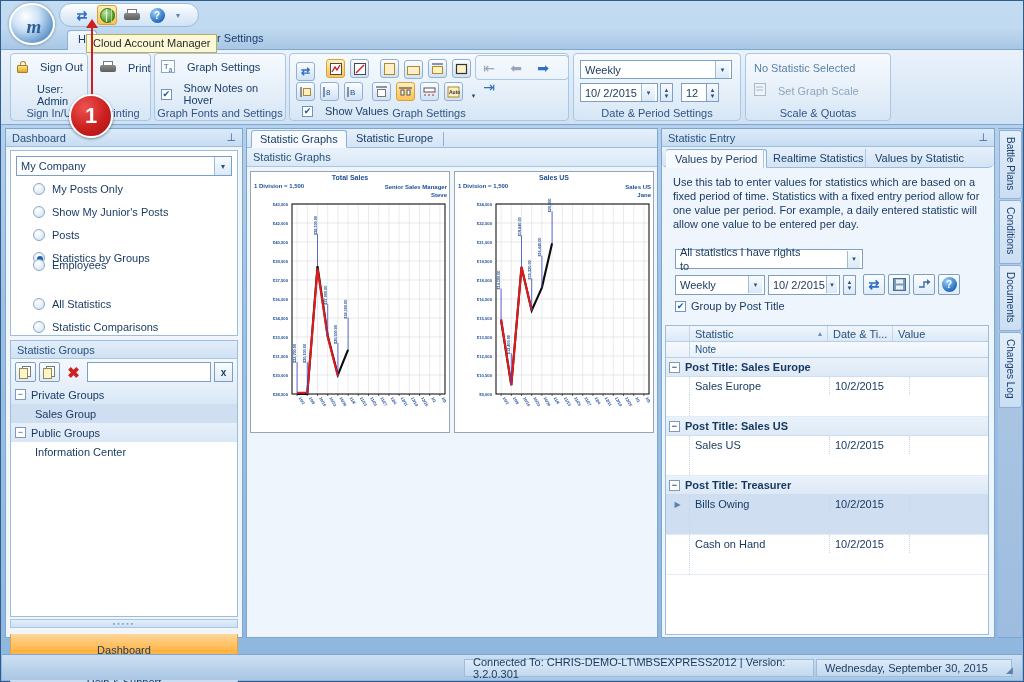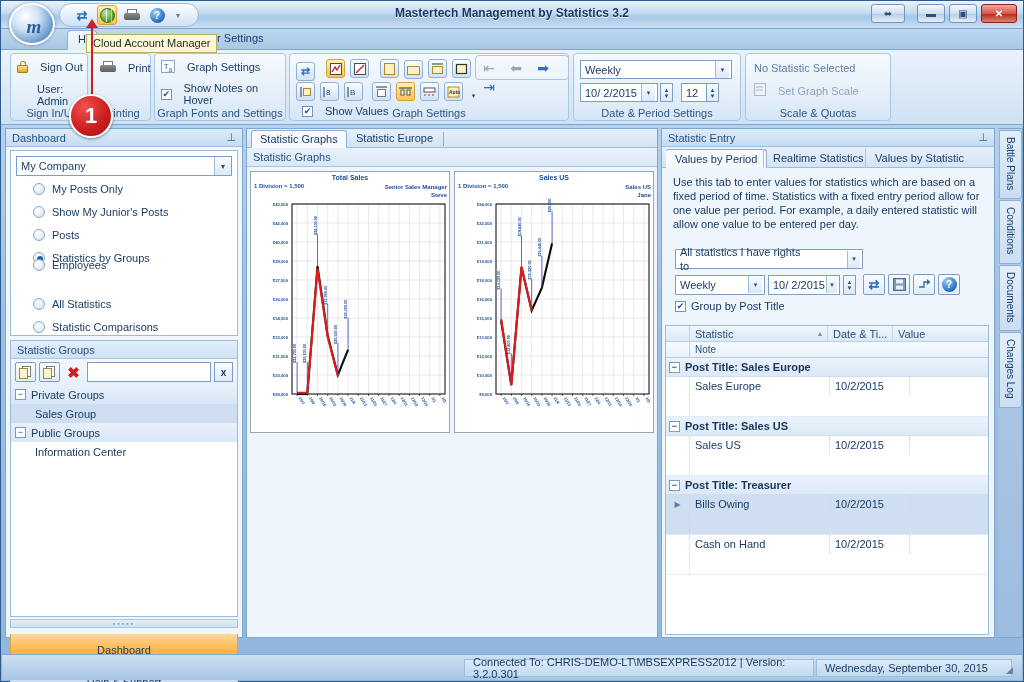--- a/index.html
+++ b/index.html
@@ -206,21 +206,21 @@
   .ch-title { position:absolute; left:0; top:2px; width:100%; text-align:center; font-size:7px; color:#1d4d96; font-weight:bold; }
   .ch-left { position:absolute; left:3px; top:11px; font-size:6px; color:#1d4d96; font-weight:bold; }
   .ch-right { position:absolute; right:2px; top:11px; font-size:6px; color:#1d4d96; font-weight:bold; text-align:right; line-height:8px;}
   .ch-svg { position:absolute; left:0; top:26px; }
   
   .right-dock {
     position:absolute; left:660px; top:127px; width:334px; height:510px;
     background:#eef5fc; border:1px solid #7fa6ce;
   }
   .rtabstrip { height:21px; position:relative; background:linear-gradient(180deg,#e6f0fa,#d4e4f5);
-    border-bottom:1px solid #9dbddc; }
+    border-bottom:1px solid #9dbddc;border-radius:6px; }
   .rt { position:absolute; top:2px; height:19px; padding:3px 9px 0 9px; font-size:11px; color:#1b3d6b;
     border-left:1px solid #a9c6e3; }
   .rt.active { background:#f6fafe; border:1px solid #8fb0d4; border-bottom:1px solid #f6fafe; border-radius:3px 3px 0 0; }
   .rt-body { position:absolute; left:3px; top:42px; width:328px; height:125px; font-size:11px; color:#14365f; line-height:14px; }
   .rt-desc { padding:4px 8px 0 8px; }
   .grid { position:absolute; left:3px; top:196px; width:324px; height:310px; background:#fff; border:1px solid #9dbddc; }
   .grid-hdr { height:16px; background:linear-gradient(180deg,#f0f6fc,#dbe9f7); border-bottom:1px solid #b8cfe6;
     display:flex; align-items:center; font-size:11px; color:#28507e; }
   .gh-ind { width:24px; height:100%; border-right:1px solid #c3d7ea; }
   .gh-cell { padding-left:5px; border-right:1px solid #c3d7ea; height:100%; display:flex; align-items:center; }
@@ -264,37 +264,20 @@
   .tooltip {
     position:absolute; left:85px; top:33px; height:19px; padding:2px 6px 0 6px;
     background:#fbf8d6; border:1px solid #b9ad62; font-size:11px; color:#2b2b2b; z-index:39;
   }
 </style>
 </head>
 <body>
 
 <div class="app-window">
 
-  <div class="titlebar">
-    <div class="title-text">Mastertech Management by Statistics 3.2</div>
-    <div class="win-btns">
-      <div class="wb restore-sep">
-        <span>⬌</span>
-      </div>
-      <div class="wb">
-        <span>▬</span>
-      </div>
-      <div class="wb">
-        <span>▣</span>
-      </div>
-      <div class="wb close">
-        <span>✕</span>
-      </div>
-    </div>
-  </div>
 
   <div class="orb">
     <div class="orb-letter">m</div>
   </div>
 
   <div class="qat">
     <div class="qat-btn">
         <span class="ico-refresh">⇄</span>
       </div>
     <div class="qat-btn highlight">

